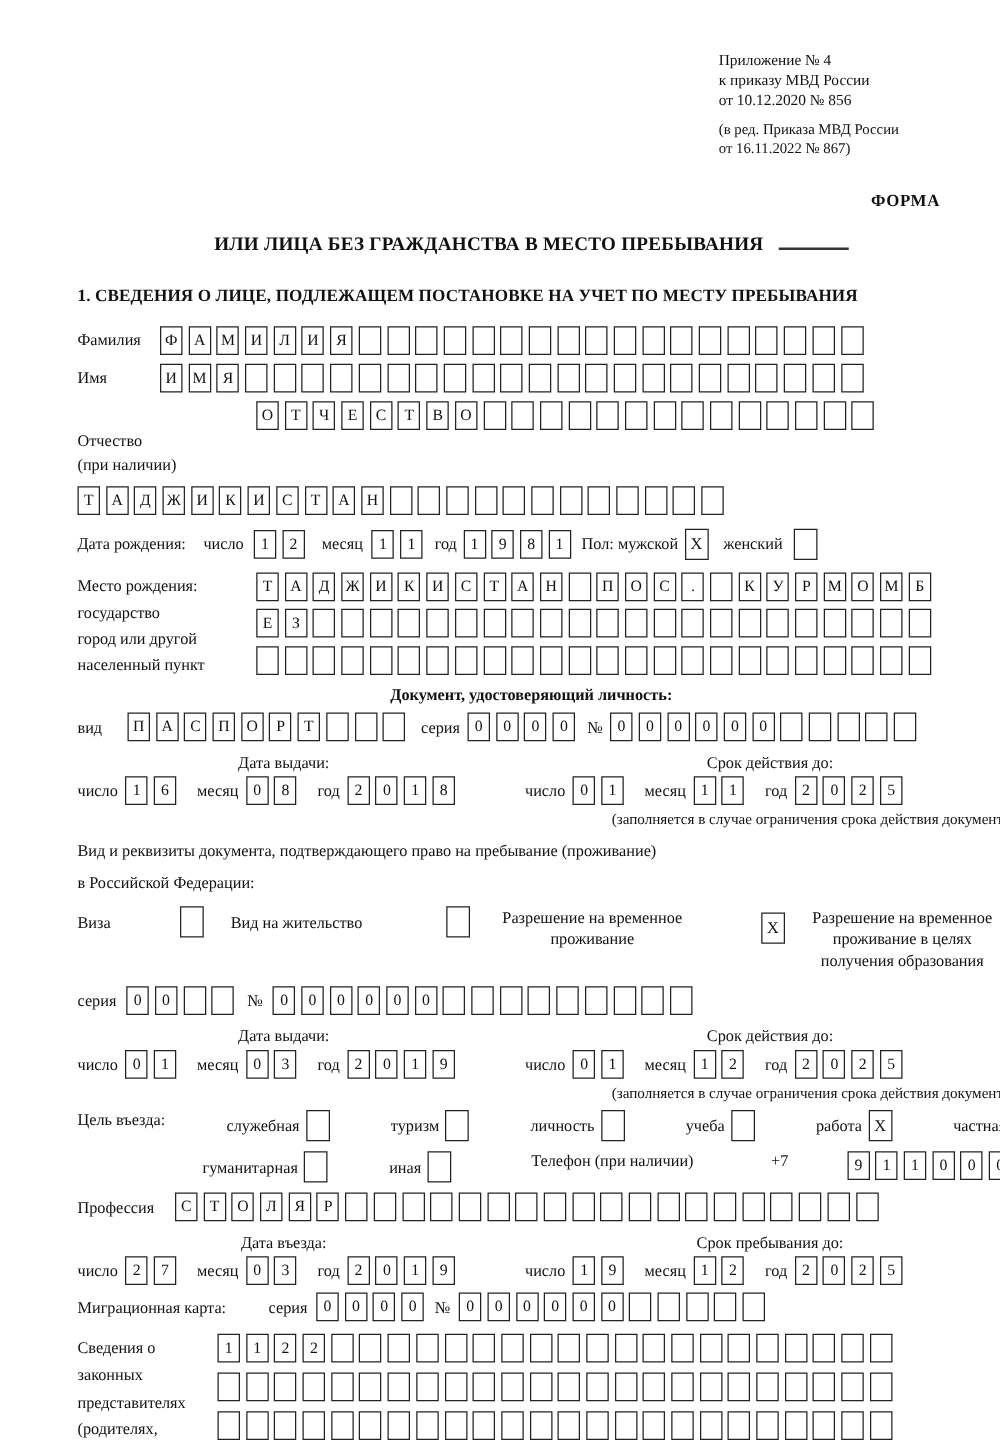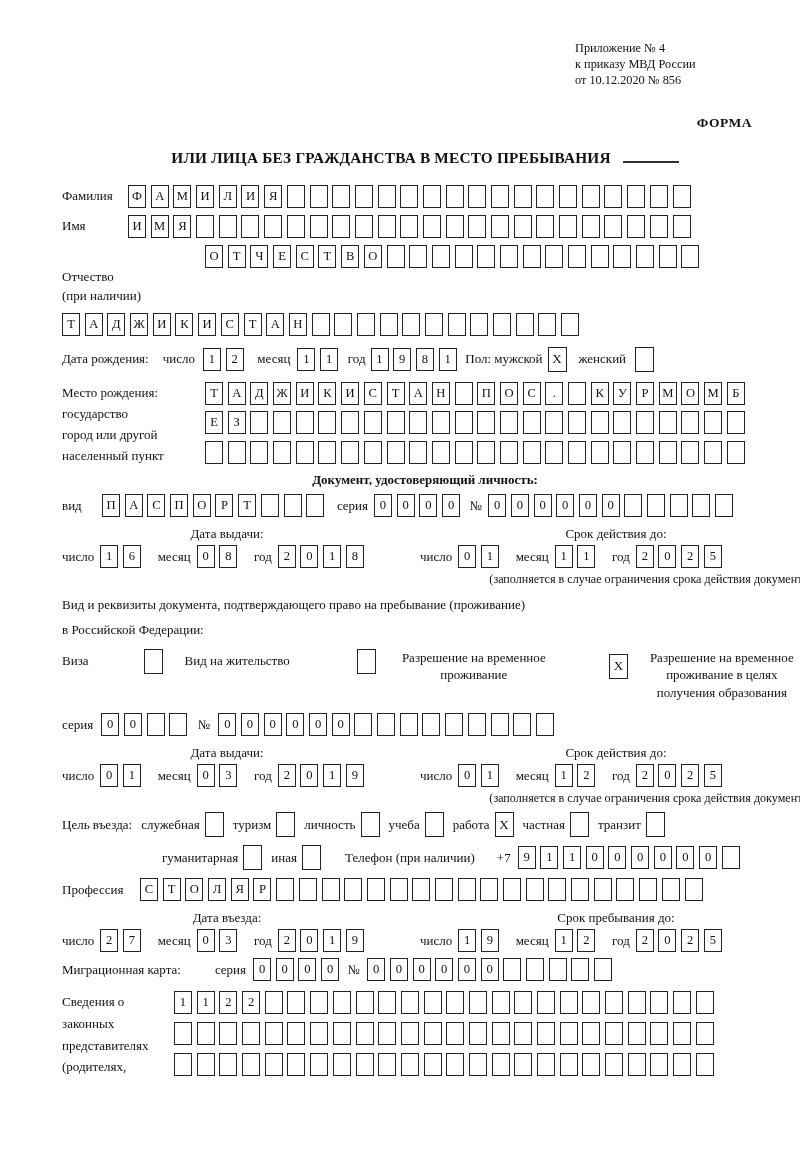--- a/index.html
+++ b/index.html
@@ -44,47 +44,52 @@
   .dc-row{display:flex; align-items:center;}
   .dc-row .t{flex:none; margin-right:6px;}
   .dc-row .t2{flex:none; margin:0 6px 0 12px;}
   .dc-note{font-size:12.1px; text-align:right; margin-top:4px; white-space:nowrap;}
   .intro{line-height:1.9; margin-top:4px;}
   .vrow{display:flex; align-items:flex-start; margin-top:6px; margin-bottom:12px;}
   .vopt{display:flex; align-items:center; flex:none;gap:48px;}
   .vopt .vl{margin-right:7px; line-height:1.35;}
   .vopt .c2{text-align:center; width:160px;}
   .vopt .c3{text-align:center; width:160px;}
-  .prow{display:flex; align-items:center; margin-bottom:8px;}
+  .prow{display:flex; margin-bottom:8px;gap:40px;}
   .prow .t{flex:none;}
   .popt{display:flex; align-items:center; flex:none;}
   .popt .t{margin:0 5px 0 9px;}
   .indent{margin-left:100px;}
   .reps{display:flex; align-items:flex-start; margin-top:10px;}
   .reps .labels{width:112px; flex:none; line-height:1.66;}
   .reps .crows .cells{margin-bottom:8px; display:flex;}
   .mcard .t{flex:none;}
 </style>
 </head>
 <body>
 
 <div class="page">
 
   <div class="appendix">
     <div>Приложение № 4</div>
     <div>к приказу МВД России</div>
     <div>от 10.12.2020 № 856</div>
+    <div class="ed">
+      <div>(в ред. Приказа МВД России</div>
+      <div>от 16.11.2022 № 867)</div>
+    </div>
   </div>
 
   <div class="forma">ФОРМА</div>
 
   <div class="title">
     <div><span>ИЛИ ЛИЦА БЕЗ ГРАЖДАНСТВА В МЕСТО ПРЕБЫВАНИЯ</span><span class="uline"></span></div>
   </div>
 
+  <div class="sec1">1. СВЕДЕНИЯ О ЛИЦЕ, ПОДЛЕЖАЩЕМ ПОСТАНОВКЕ НА УЧЕТ ПО МЕСТУ ПРЕБЫВАНИЯ</div>
 
   <div class="frm">
 
     <div class="row">
       <span class="lbl w65">Фамилия</span>
       <span class="cells">
           <span class="cell">Ф</span>
           <span class="cell">А</span>
           <span class="cell">М</span>
           <span class="cell">И</span>

